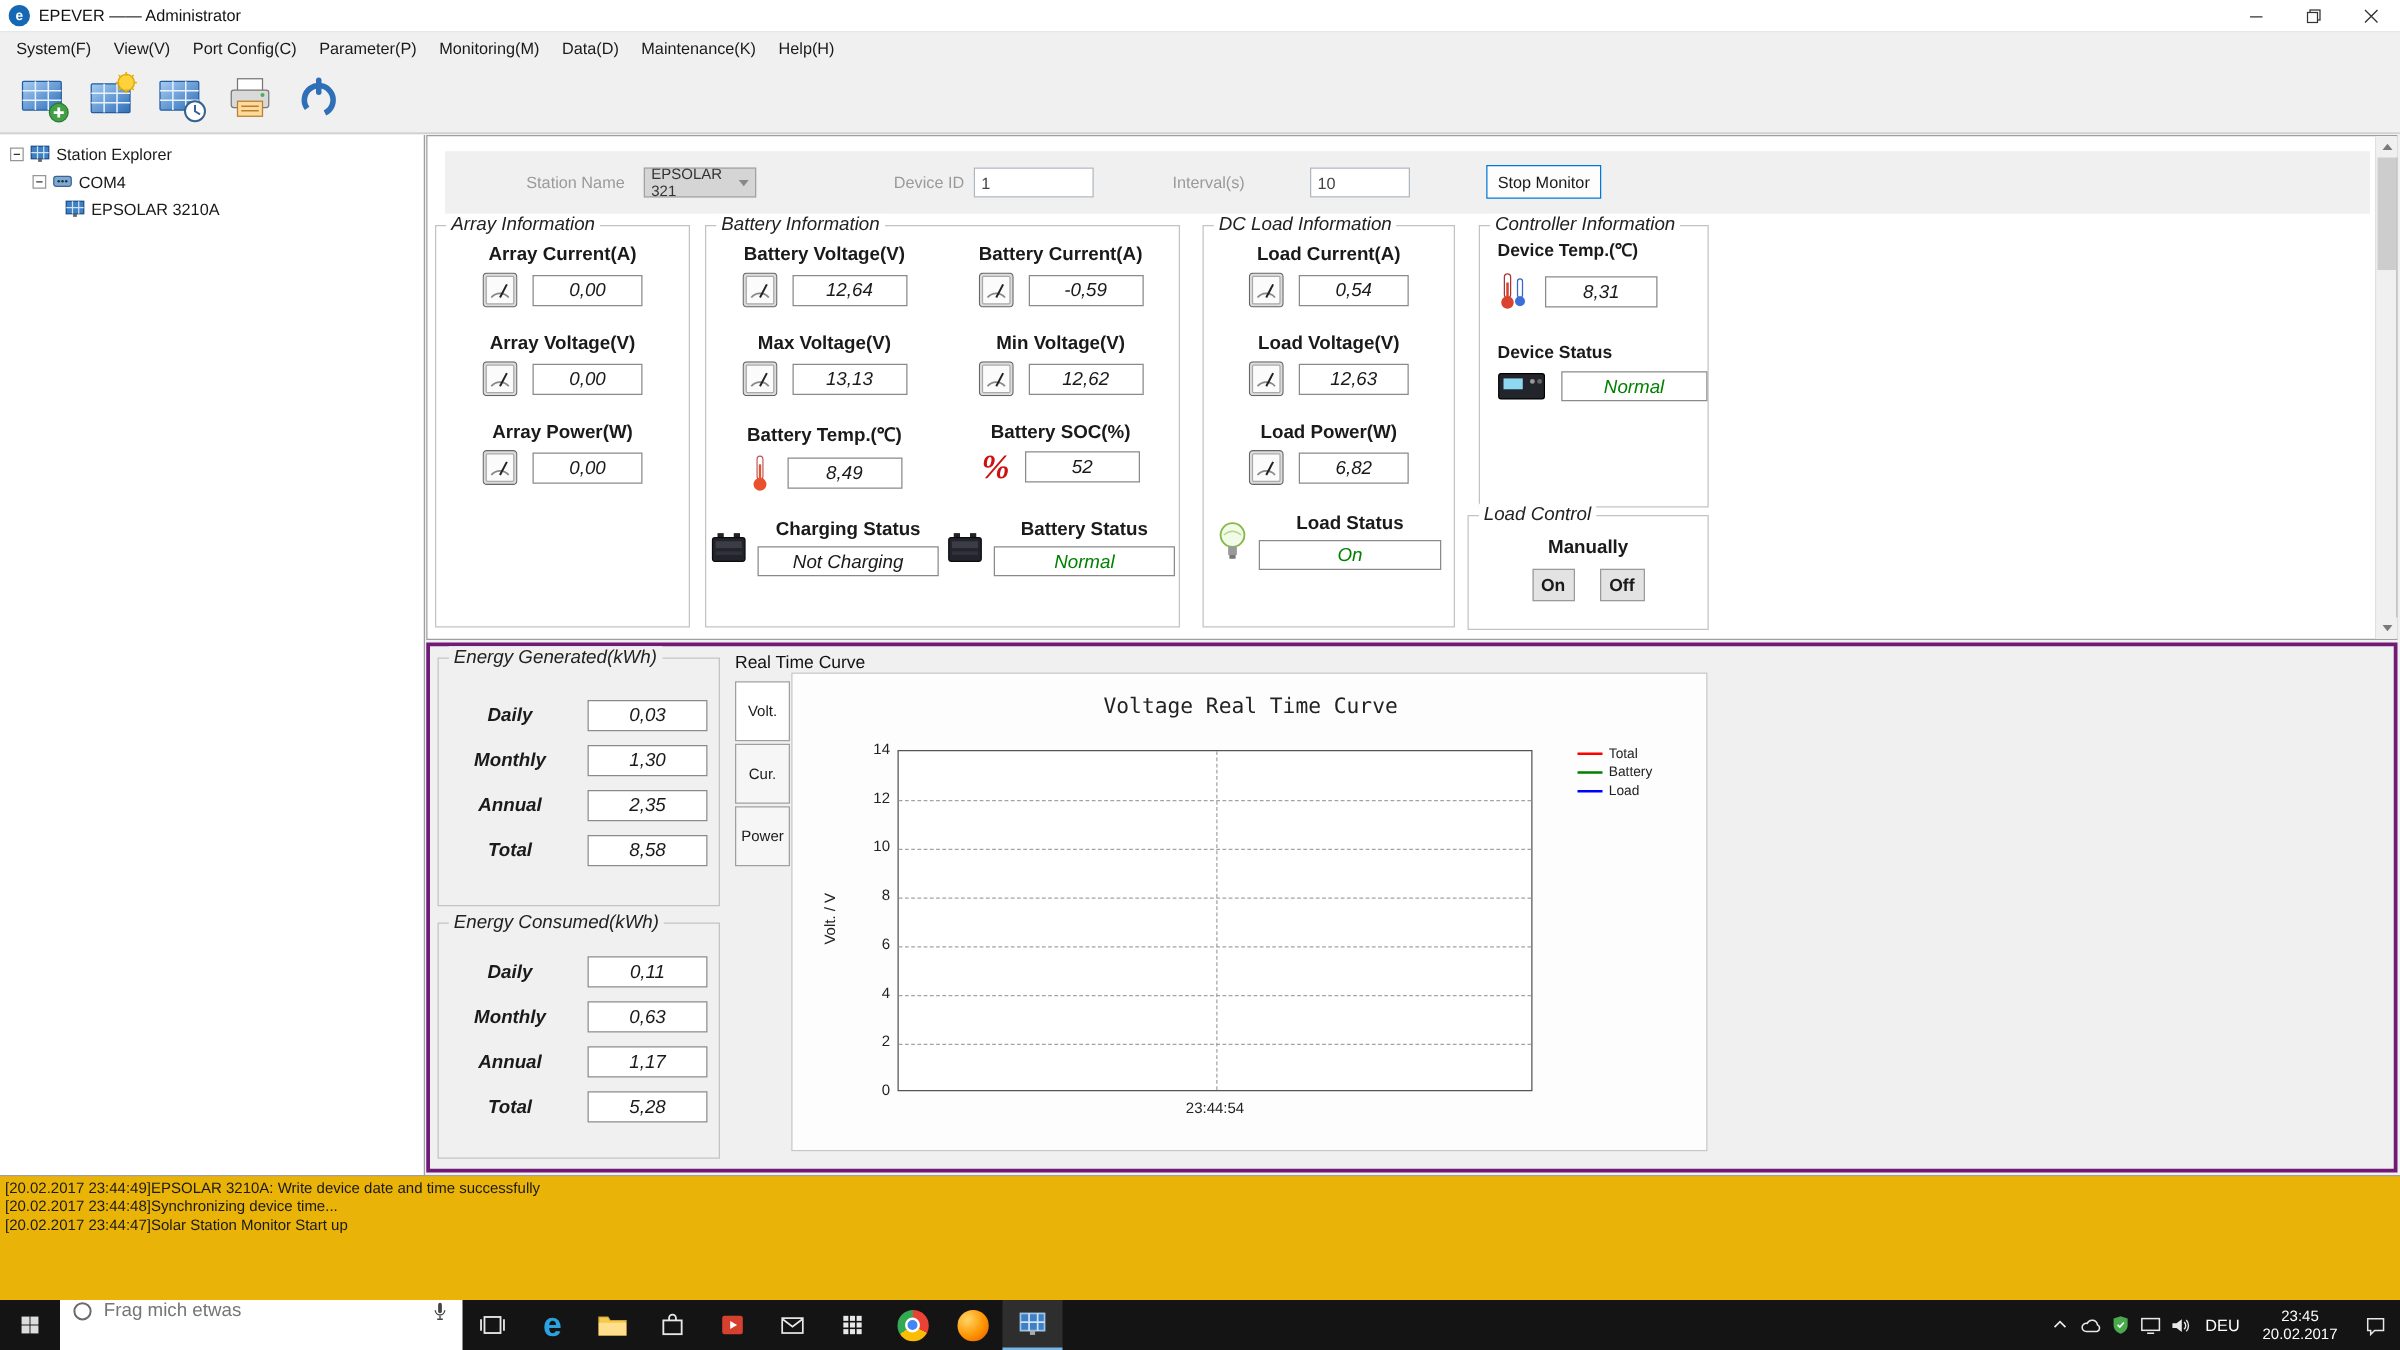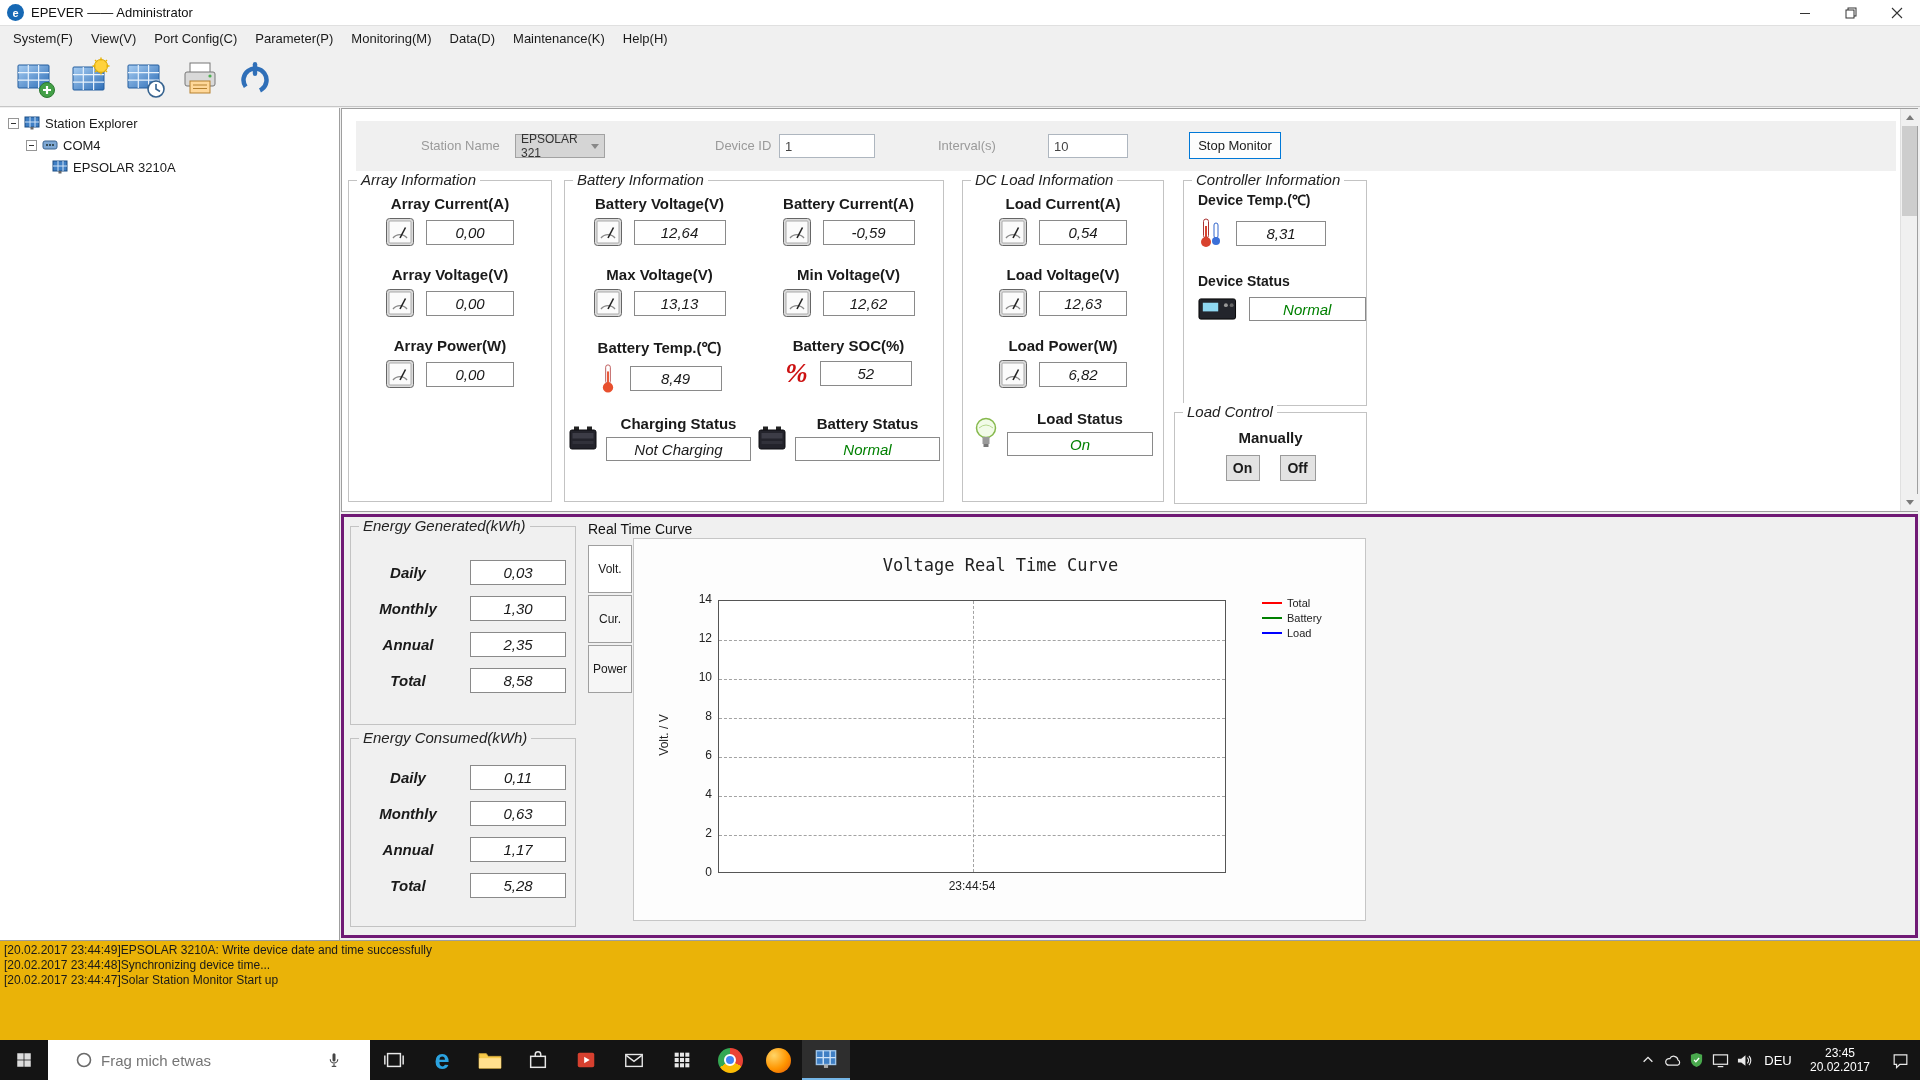--- a/index.html
+++ b/index.html
@@ -94,21 +94,21 @@
   .legend{position:absolute;left:628px;top:58px;display:flex;flex-direction:column;gap:3px}
   .leg-row{display:flex;align-items:center;gap:5px;font-size:11px;color:#222}
   .leg-swatch{width:20px;height:0;border-top:2px solid #000}
 
   
   .log-panel{position:absolute;left:0;top:940px;width:1920px;height:100px;background:#eab308;border-top:1px solid #9f9f9f;padding:2px 4px;font-size:12px;line-height:15px}
 
   
   .taskbar{position:absolute;left:0;top:1040px;width:1920px;height:40px;background:#141414;display:flex;align-items:stretch}
   .tb-start{width:48px;display:flex;align-items:center;justify-content:center}
-  .tb-search{width:322px;background:#fff;display:flex;align-items:center;padding:0 27px;gap:8px}
+  .tb-search{width:322px;background:#fff;display:flex;align-items:flex-start;padding:0 9px;gap:8px}
   .tb-search input{flex:1;border:none;outline:none;font-size:15px;color:#444;background:transparent;font-family:"Liberation Sans",sans-serif}
   .tb-icon{width:48px;display:flex;align-items:center;justify-content:center}
   .tb-icon.active{background:#2e2e2e;border-bottom:2px solid #75b6e7}
   .tb-spacer{flex:1}
   .tray{display:flex;align-items:center}
   .tray-icon{width:24px;height:40px;display:flex;align-items:center;justify-content:center}
   .tray-lang{width:44px;text-align:center;color:#fff;font-size:13px}
   .tray-clock{width:80px;text-align:center;color:#fff;font-size:12px;line-height:14px}
   .tray-notif{width:40px;height:40px;display:flex;align-items:center;justify-content:center}
 

